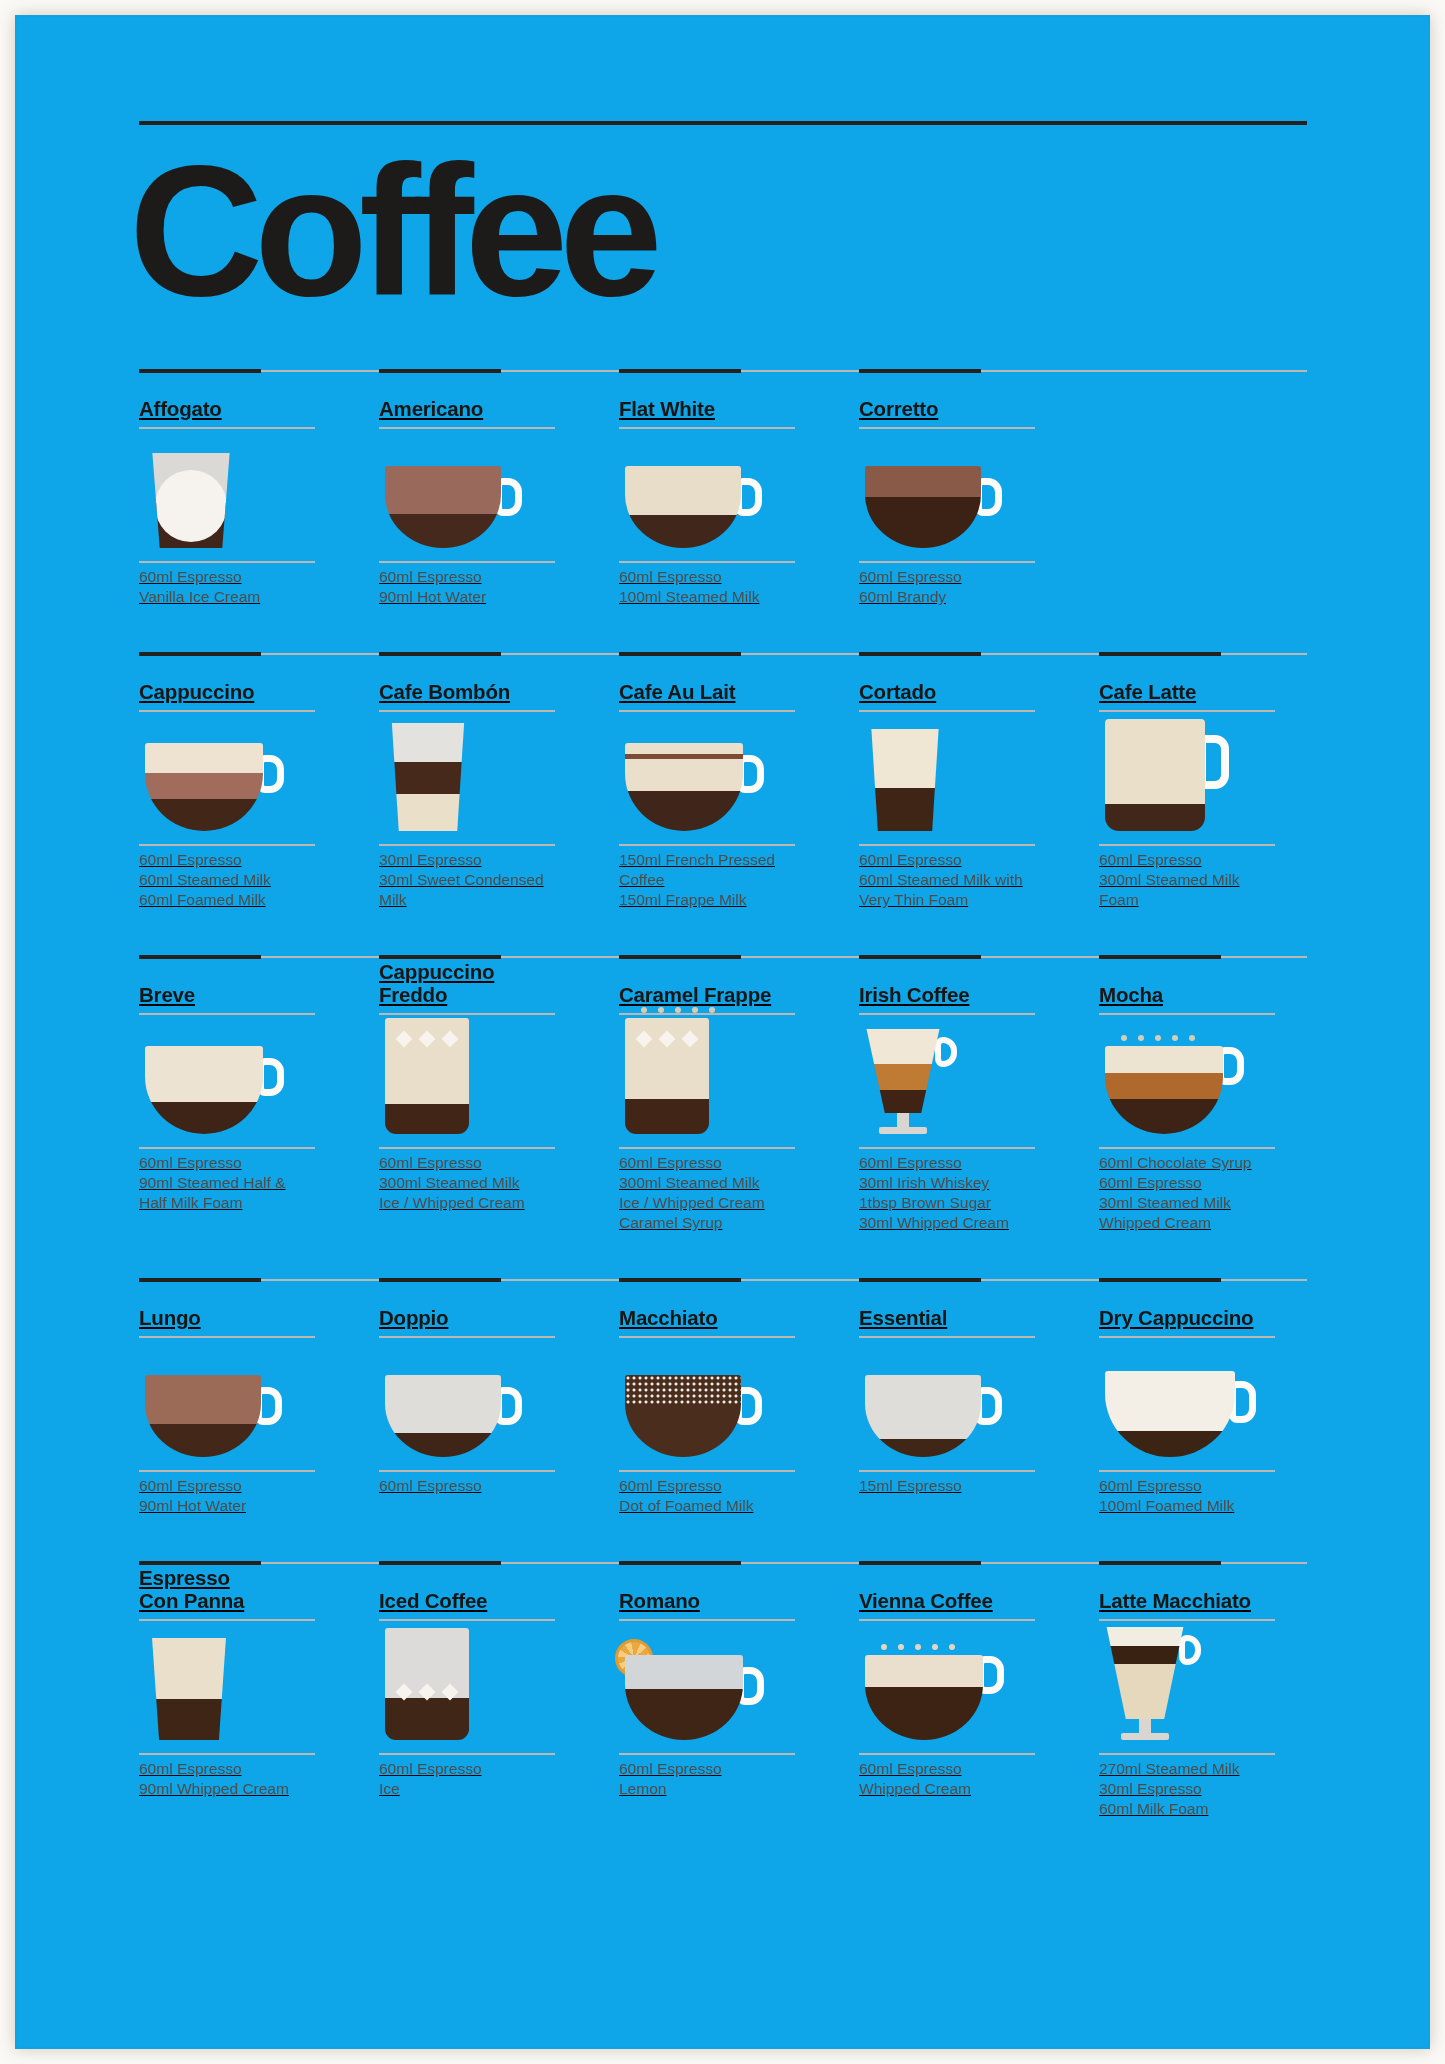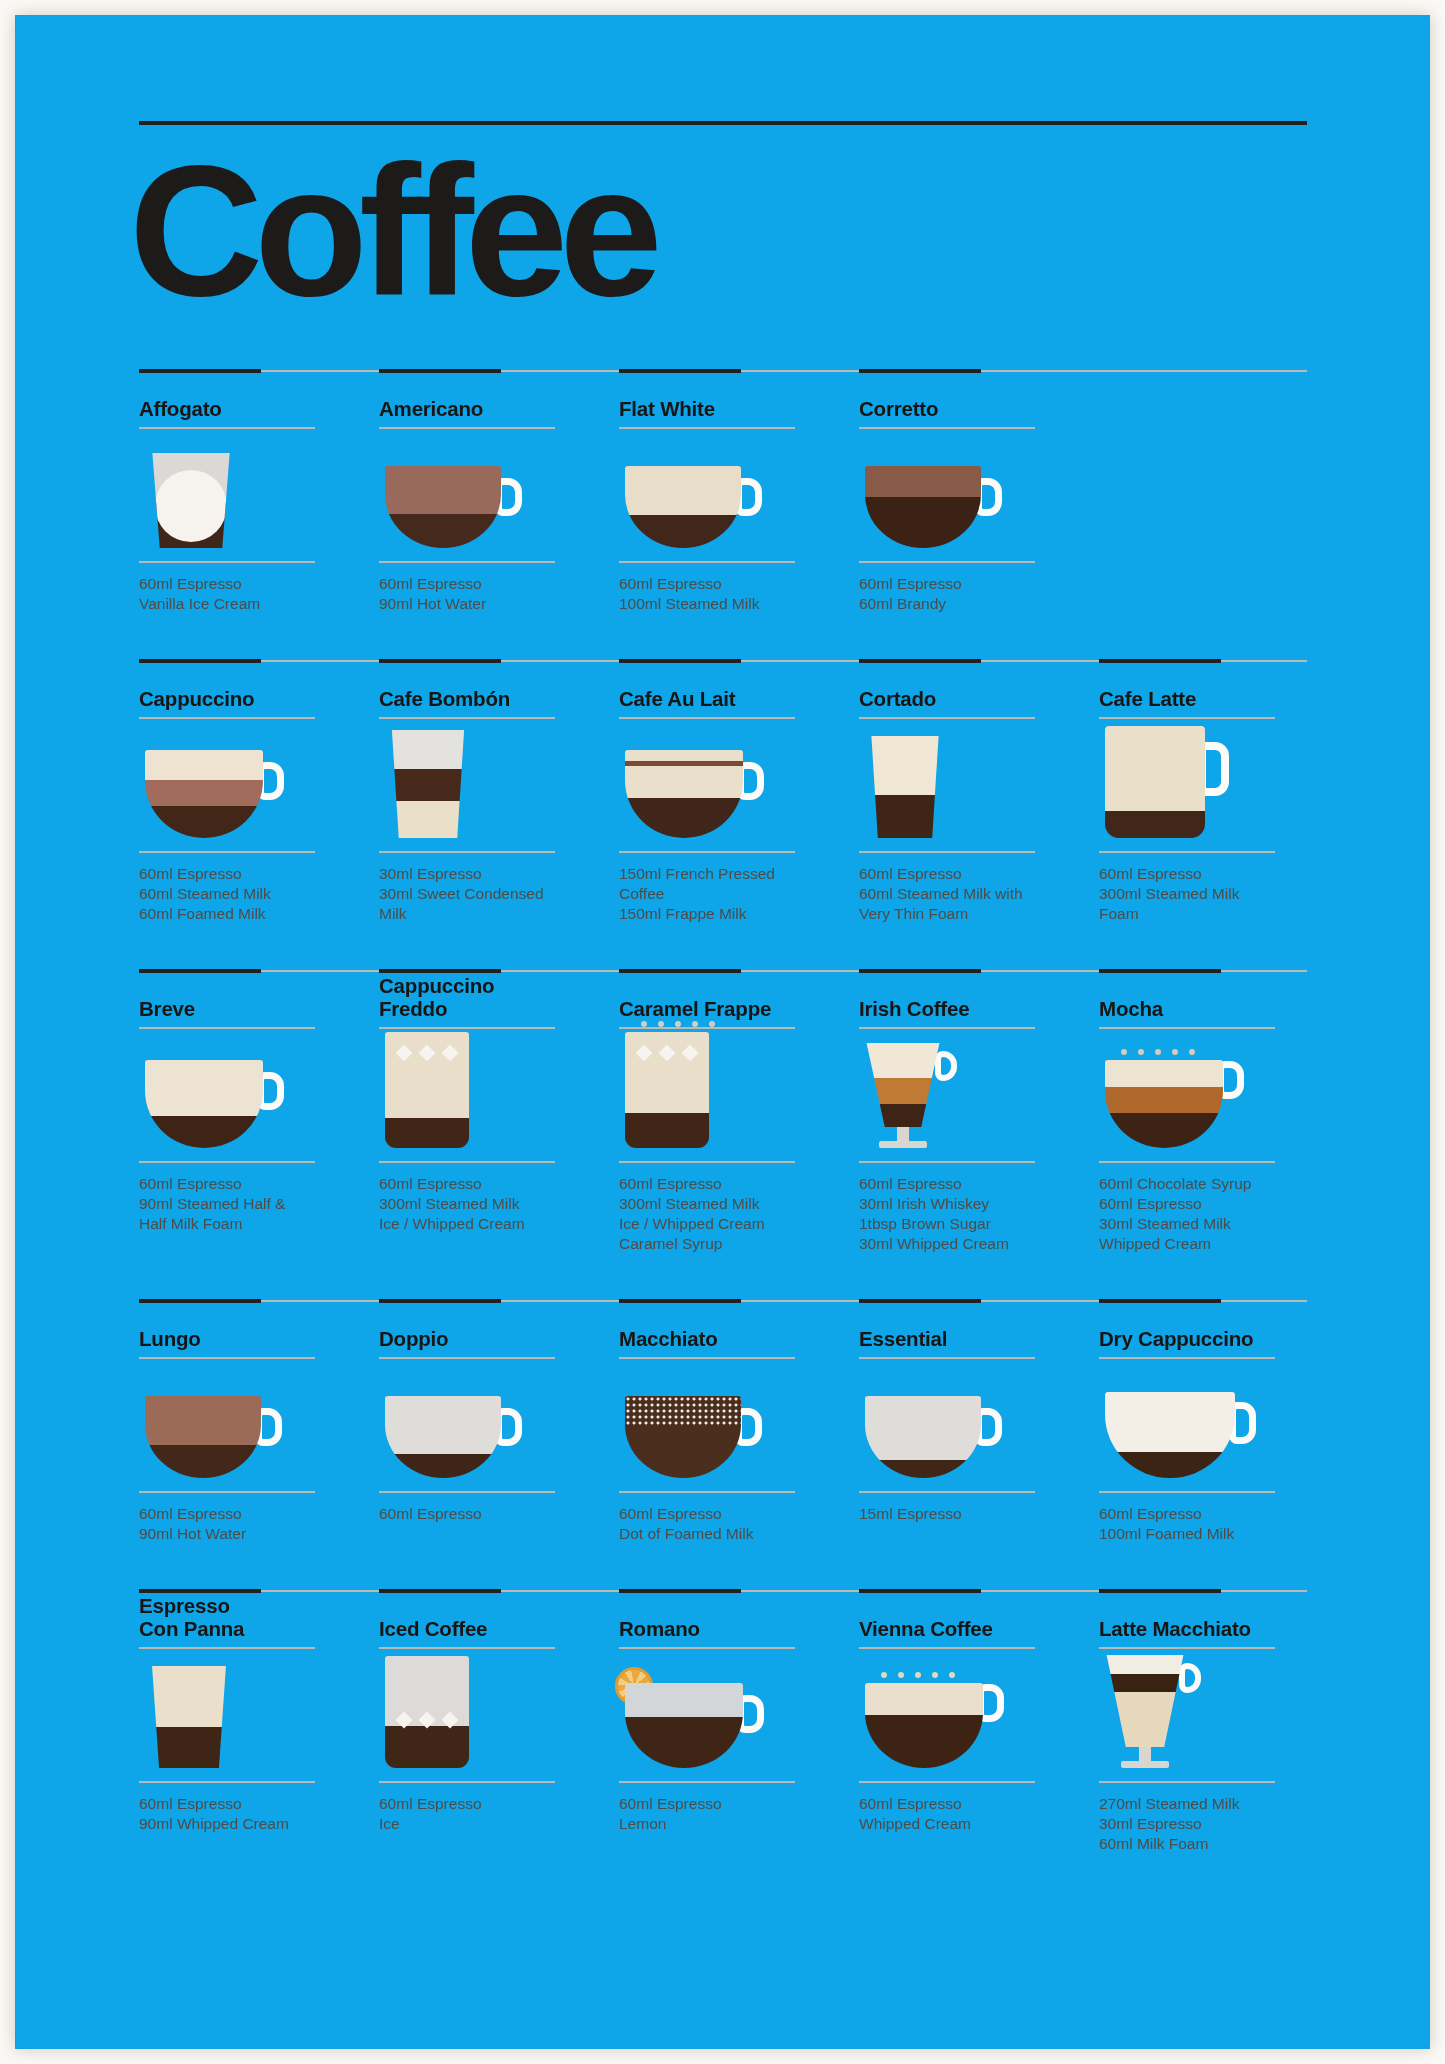--- a/index.html
+++ b/index.html
@@ -11,33 +11,33 @@
            background-color:#fbf9f6; }
   .poster { width:100%; height:100%; background:#0ea5e9; overflow:hidden;
             box-shadow:0 0 16px rgba(95,80,62,.28), inset 0 0 2px rgba(120,105,90,.15);
             padding:106px 123px 0 124px; }
 
   .toprule { height:4px; background:#23211e; }
   .big-title { font-size:186px; line-height:.92; letter-spacing:-9px; font-weight:bold;
                color:#1c1b19; margin:20px 0 0 -10px; }
   .subtitle { font-size:34px; color:#21201d; margin:30px 0 0 2px; font-weight:normal; }
 
-  .grid { margin-top:54px; }
+  .grid { margin-top:54px;text-decoration:underline; }
   .row { display:grid; grid-template-columns:repeat(5,210px); column-gap:30px;
          position:relative; margin-bottom:46px; }
   .row::before { content:''; position:absolute; top:0; left:0; right:0; height:2px; background:#bcb8b3; }
 
   .cell { position:relative; }
   .thick { position:relative; width:122px; height:4px; background:#23211e; margin-top:-1px; }
   .dname { height:54px; display:flex; align-items:flex-end; padding-bottom:7px;
            font-weight:bold; font-size:20.5px; line-height:23px; letter-spacing:-.2px;
            white-space:pre-line; color:#171614; }
   .divline { width:176px; height:2px; background:#bcb8b3; }
   .cupzone { height:132px; display:flex; align-items:flex-end; padding:0 0 13px 6px; }
-  .ing { margin-top:11px; font-size:15.5px; line-height:20px; color:#4e4c48; }
+  .ing { margin-top:4px; font-size:15.5px; line-height:20px; color:#4e4c48; }
   .ing div { white-space:nowrap; }
 
   
   .vwrap { position:relative; display:flex; flex-direction:column; }
   .vessel { position:relative; z-index:1; overflow:hidden; display:flex; flex-direction:column; }
   .layer { width:100%; flex:0 0 auto; }
   .v-cup     { border-radius:3px 3px 52% 52% / 3px 3px 68% 68%; }
   .v-cupwide { border-radius:3px 3px 50% 50% / 3px 3px 74% 74%; }
   .v-mug     { border-radius:4px 4px 14px 14px; }
   .v-glass   { clip-path:polygon(8% 0,92% 0,84% 100%,16% 100%); }

